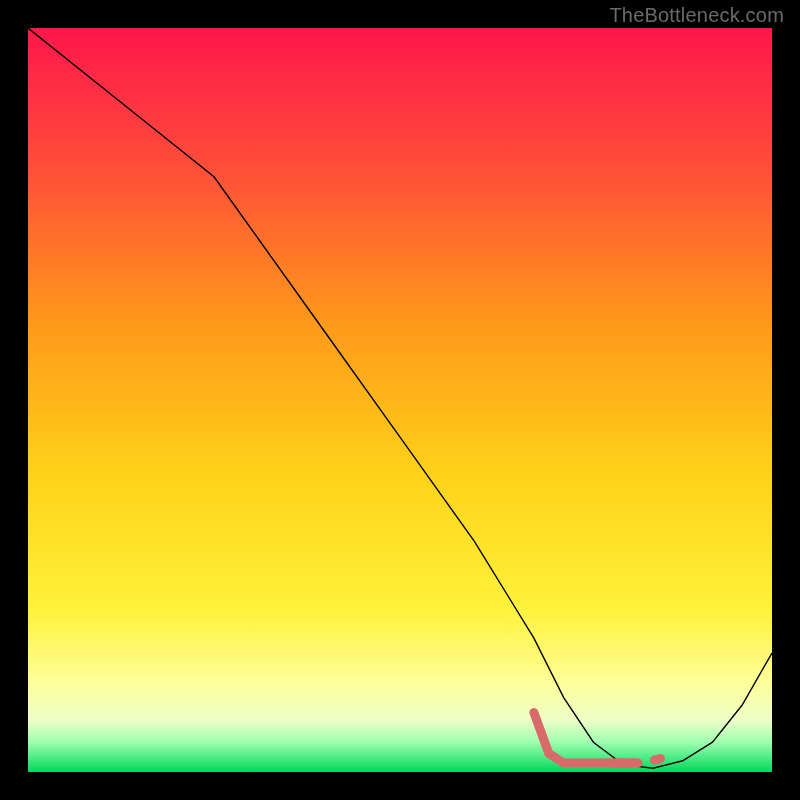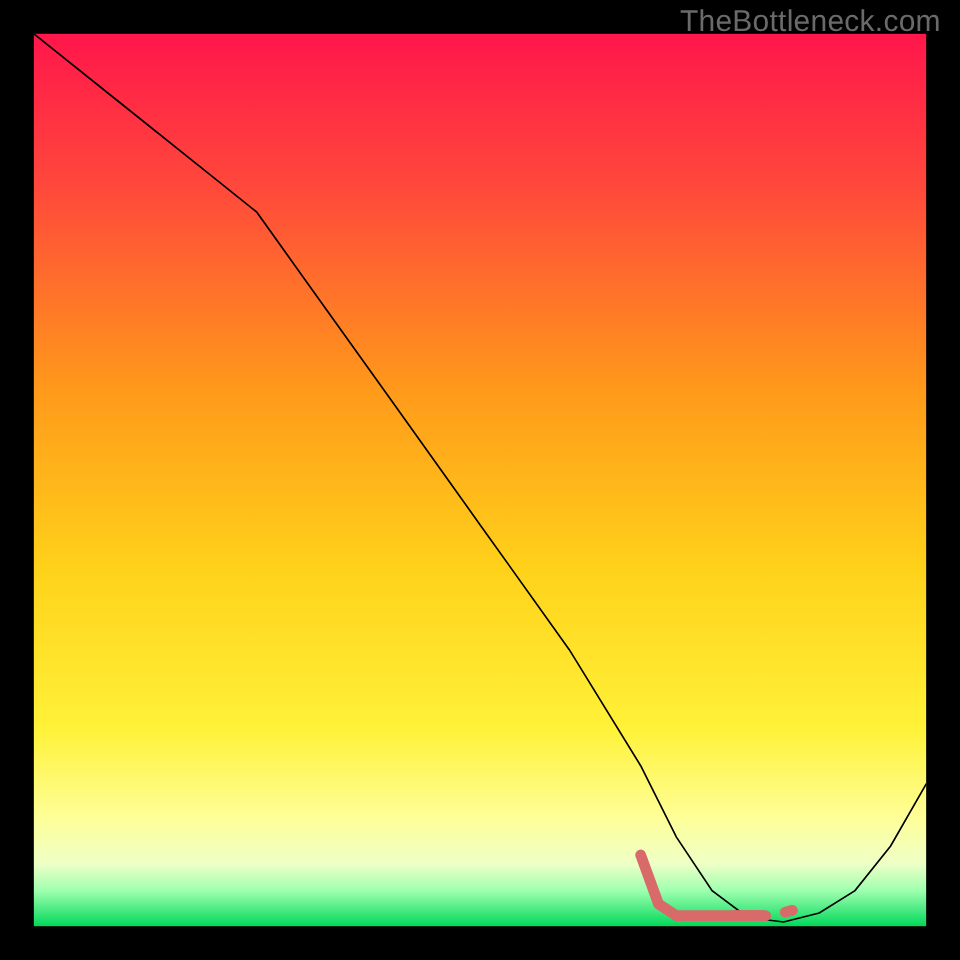--- a/index.html
+++ b/index.html
@@ -9,21 +9,21 @@
     height: 800px;
     background: #000;
     position: relative;
     font-family: Arial, sans-serif;
   }
   .watermark {
     position: absolute;
     top: 4px;
     right: 16px;
     color: #6a6a6a;
-    font-size: 25px;
+    font-size: 20px;
     font-weight: 500;
     z-index: 10;
     letter-spacing: 0.2px;
   }
   .plot-area {
     position: absolute;
     top: 28px;
     left: 28px;
     width: 744px;
     height: 744px;

